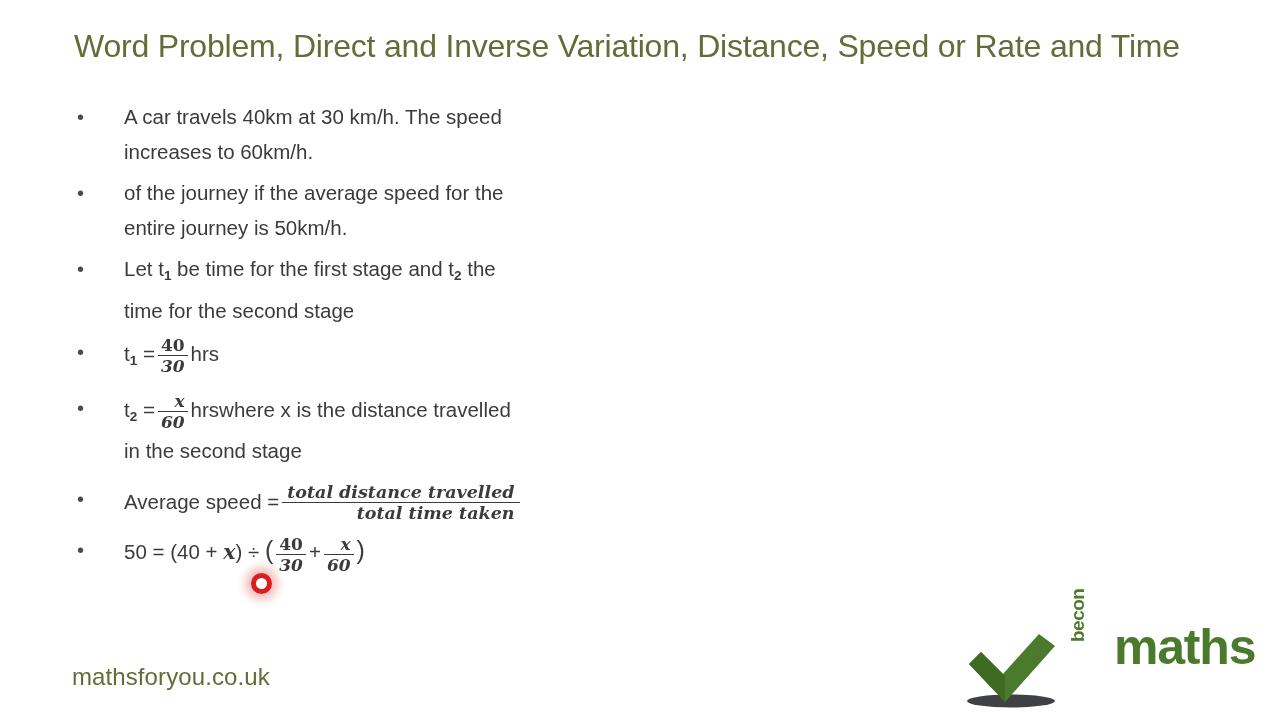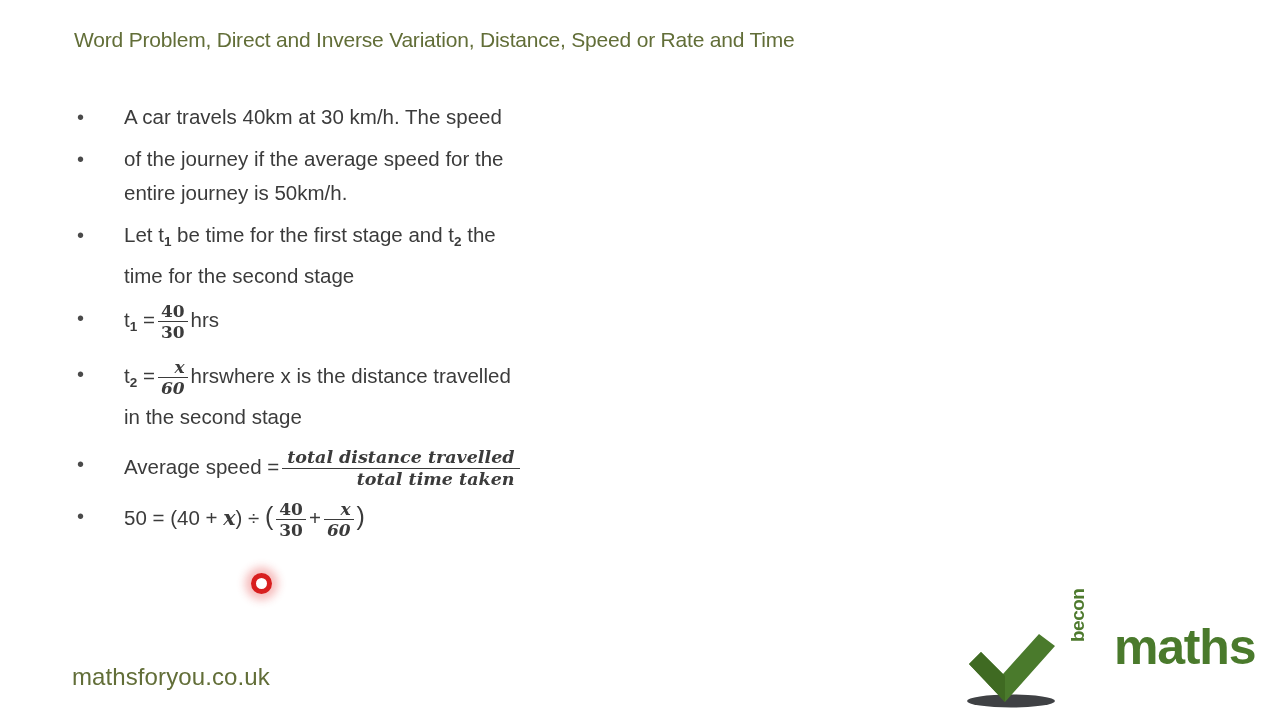--- a/index.html
+++ b/index.html
@@ -17,21 +17,21 @@
     font-family: "Liberation Sans", sans-serif;
     -webkit-font-smoothing: antialiased;
   }
 
   
   #title {
     position: absolute;
     left: 74px;
     top: 28px;
     width: 1130px;
-    font-size: 21px;
+    font-size: 32px;
     font-weight: 400;
     letter-spacing: -0.2px;
     color: #626e38;
     white-space: nowrap;
   }
 
   
   #bullets {
     position: absolute;
     left: 70px;
@@ -90,20 +90,21 @@
   .frac .num {
     display: block;
     font-size: 17px;
     padding: 0 3px 1px 3px;
     border-bottom: 1.6px solid #3b3b3b;
   }
   .frac .den {
     display: block;
     font-size: 17px;
     padding: 1px 3px 0 3px;
+    font-style: italic;
   }
   .frac.it .num, .frac.it .den { font-style: italic; }
   .frac.words {
     vertical-align: -0.48em;
     font-style: italic;
     font-weight: 700;
   }
   .frac.words .num, .frac.words .den {
     font-size: 17.5px;
     padding-left: 5px;
@@ -190,20 +191,21 @@
 
 <div id="slide">
 
   <div id="title">Word Problem, Direct and Inverse Variation, Distance, Speed or Rate and Time</div>
 
   <div id="bullets">
 
     <div class="bullet-row">
       <span class="bullet-dot">•</span>
       <span class="bullet-text">A car travels  40km at  30 km/h. The speed</span>
+      <span class="bullet-text">increases to 60km/h.</span>
     </div>
 
     <div class="bullet-row">
       <span class="bullet-dot">•</span>
       <span class="bullet-text">of the journey if the average speed for the</span>
       <span class="bullet-text">entire journey is 50km/h.</span>
     </div>
 
     <div class="bullet-row">
       <span class="bullet-dot">•</span>

